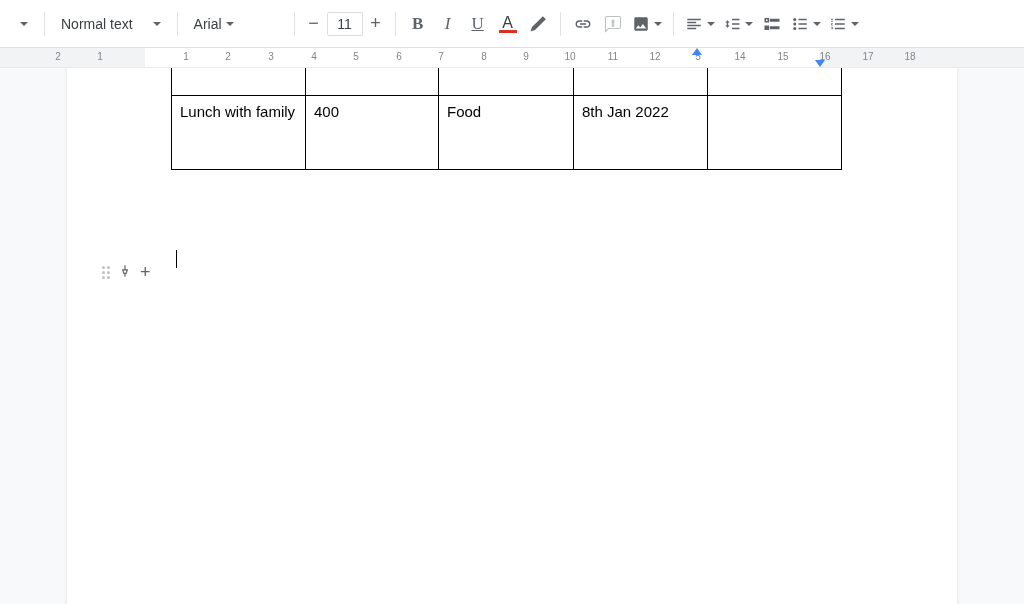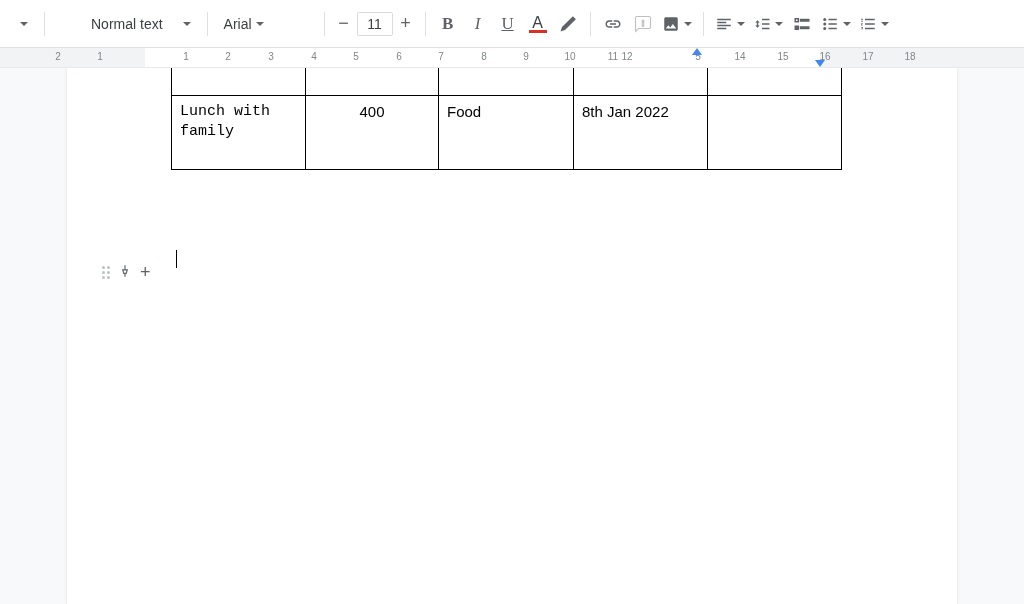--- a/index.html
+++ b/index.html
@@ -36,21 +36,20 @@
       border-right: 4px solid transparent;
       border-top: 4px solid #5f6368;
       margin-left: 4px;
     }
     .style-select {
       display: flex; align-items: center;
       padding: 0 8px; height: 28px;
       cursor: pointer; color: #3c4043;
       font-size: 14px; min-width: 110px;
       gap: 16px;
-      margin-left: 30px;
     }
     .font-select {
       display: flex; align-items: center;
       padding: 0 8px; height: 28px;
       cursor: pointer; color: #3c4043;
       font-size: 14px; min-width: 100px;
     }
     .sep { width: 1px; height: 24px; background: #e0e0e0; margin: 0 6px; }
     .fontsize {
       width: 36px; height: 24px;
@@ -132,22 +131,22 @@
       table-layout: fixed;
     }
     .doc-table td {
       border: 1px solid #000;
       vertical-align: top;
       padding: 6px 8px;
       font-size: 15px;
       color: #000;
       line-height: 1.3;
     }
-    .doc-table .c1 { width: 134px; font-family: Liberation Mono, monospace; }
-    .doc-table .c2 { width: 133px; text-align: center; }
+    .doc-table .c1 { width: 134px; }
+    .doc-table .c2 { width: 133px; }
     .doc-table .c3 { width: 135px; }
     .doc-table .c4 { width: 134px; }
     .doc-table .c5 { width: 134px; }
     .row-h-tall { height: 74px; }
     .row-h-short { height: 54px; }
     .row-h-top { height: 28px; }
     .row-controls {
       position: absolute;
       left: 35px;
       top: 195px;
@@ -284,21 +283,21 @@
     <span class="tick-major" style="left:228px">2</span>
     <span class="tick-major" style="left:271px">3</span>
     <span class="tick-major" style="left:314px">4</span>
     <span class="tick-major" style="left:356px">5</span>
     <span class="tick-major" style="left:399px">6</span>
     <span class="tick-major" style="left:441px">7</span>
     <span class="tick-major" style="left:484px">8</span>
     <span class="tick-major" style="left:526px">9</span>
     <span class="tick-major" style="left:570px">10</span>
     <span class="tick-major" style="left:613px">11</span>
-    <span class="tick-major" style="left:627px">12</span>
+    <span class="tick-major" style="left:655px">12</span>
     <span class="tick-major" style="left:698px">5</span>
     <span class="tick-major" style="left:740px">14</span>
     <span class="tick-major" style="left:783px">15</span>
     <span class="tick-major" style="left:825px">16</span>
     <span class="tick-major" style="left:868px">17</span>
     <span class="tick-major" style="left:910px">18</span>
     <span class="indent-marker indent-down" style="left:692px"></span>
     <span class="indent-marker indent-up" style="left:815px"></span>
   </div>
 </div>

